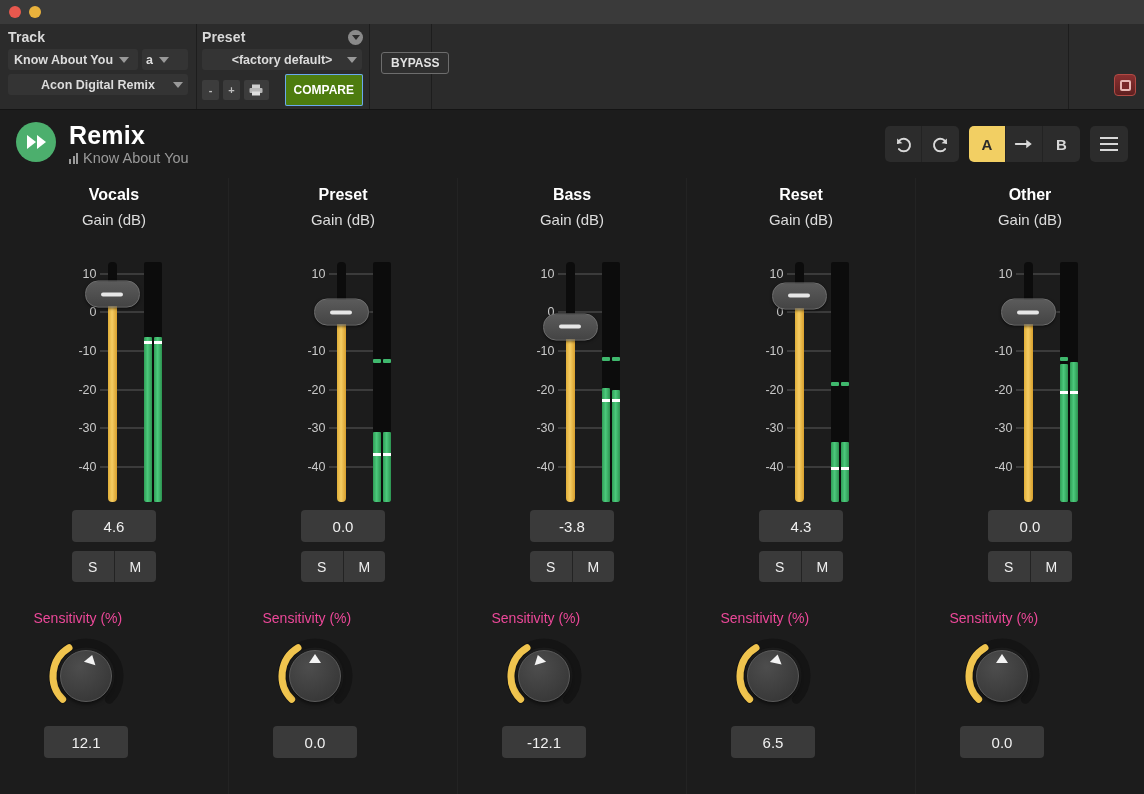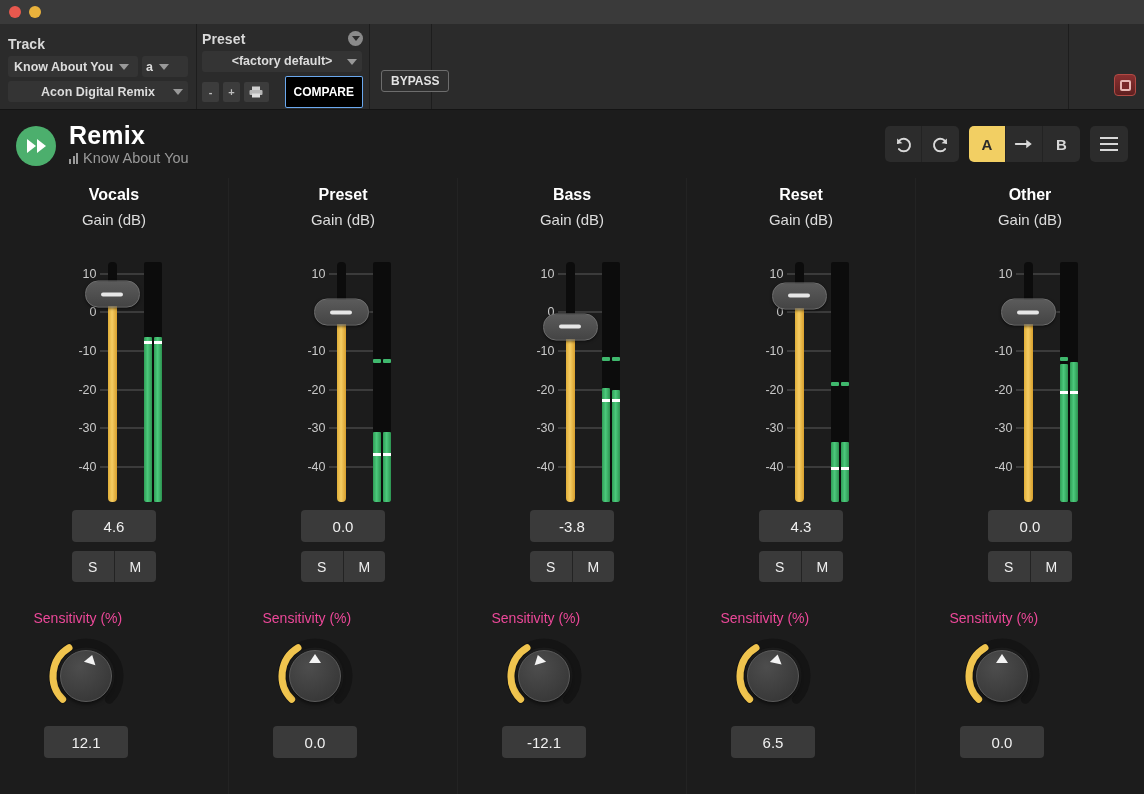--- a/index.html
+++ b/index.html
@@ -23,21 +23,20 @@
   .dot.red { background: #e8584e; }
   .dot.yellow { background: #e9b23c; }
 
   
   .host-bar {
     height: 86px; width: 100%;
     background: #2b2b2b;
     position: relative;
     display: flex;
     border-bottom: 1px solid #141414;
-    align-items: center;
   }
   .host-sep {
     position: absolute; top: 0; bottom: 0;
     width: 1px; background: #1d1d1d;
   }
   .host-col { position: relative; }
 
   .host-label {
     color: #d9d9d9; font-size: 14px; font-weight: bold;
     letter-spacing: .1px;
@@ -72,21 +71,21 @@
   .row { display: flex; align-items: center; gap: 4px; }
   .mt4 { margin-top: 4px; }
 
   .mini-btn {
     background: #3c3c3c; border-radius: 2px;
     color: #bdbdbd; font-size: 11px; font-weight: bold;
     height: 20px; min-width: 17px;
     display: flex; align-items: center; justify-content: center;
   }
   .compare-btn {
-    background: #000000; color: #ffffff;
+    background: #4d7c0f; color: #ffffff;
     font-size: 12px; font-weight: bold;
     height: 20px; padding: 16px 9px;
     border-radius: 2px;
     display: flex; align-items: center; justify-content: center;
     box-shadow: inset 0 0 0 1px #6aa8ee;
     margin-left: 12px;
   }
   .outline-btn {
     background: #2f2f2f;
     border: 1px solid #6d6d6d;
@@ -142,21 +141,21 @@
     background: #1c1c1c;
   }
 
   
   .plug-head {
     height: 68px;
     display: flex; align-items: center;
     padding: 0 16px;
     position: relative;
   }
-  .brand { display: flex; align-items: flex-end; gap: 13px; width: 290px; }
+  .brand { display: flex; align-items: flex-start; gap: 13px; width: 290px; }
   .brand-badge {
     width: 40px; height: 40px; border-radius: 50%;
     background: #4caf6d;
     display: flex; align-items: center; justify-content: center;
     gap: 1px;
   }
   .tri {
     width: 0; height: 0;
     border-top: 7px solid transparent;
     border-bottom: 7px solid transparent;

